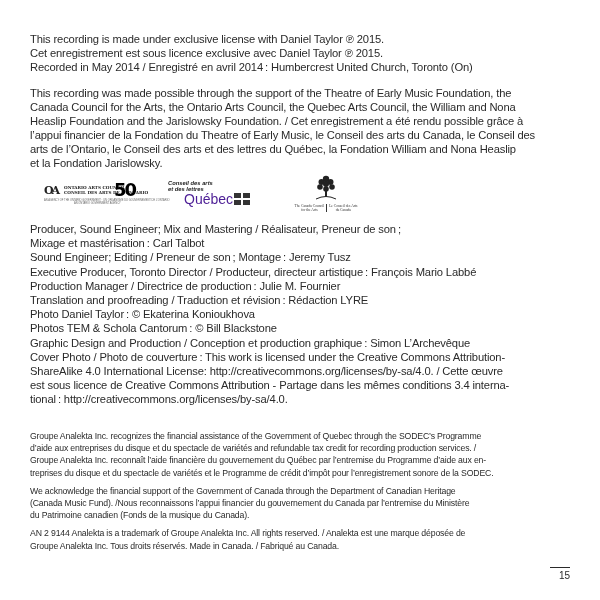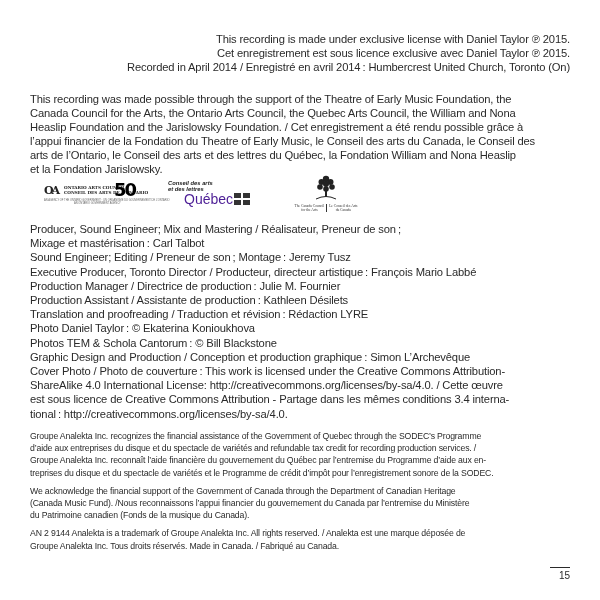--- a/index.html
+++ b/index.html
@@ -26,21 +26,21 @@
       line-height: 14px;
       letter-spacing: -0.15px;
       margin: 0;
     }
     .sm {
       font-size: 8.7px;
       line-height: 12.2px;
       letter-spacing: -0.15px;
       margin: 0;
     }
-    .block1 { margin-bottom: 18px; text-align: right; }
+    .block1 { margin-bottom: 12px; }
     .block2 { margin-bottom: 0; }
     .line { display: block; white-space: nowrap; }
 
     .logos {
       position: absolute;
       left: 30px;
       top: 174px;
       width: 540px;
       height: 46px;
     }
@@ -122,21 +122,21 @@
       font-size: 10px; line-height: 12px; color: #2a2a2a;
     }
   </style>
 </head>
 <body>
 
 <div class="page">
   <div class="lg block1">
     <span class="line">This recording is made under exclusive license with Daniel Taylor ℗ 2015.</span>
     <span class="line">Cet enregistrement est sous licence exclusive avec Daniel Taylor ℗ 2015.</span>
-    <span class="line">Recorded in April 2014 / Enregistré en avril 2014 : Humbercrest United Church, Toronto (On)</span>
+    <span class="line">Recorded in May 2014 / Enregistré en avril 2014 : Humbercrest United Church, Toronto (On)</span>
   </div>
   <div class="lg block2">
     <span class="line">This recording was made possible through the support of the Theatre of Early Music Foundation, the</span>
     <span class="line">Canada Council for the Arts, the Ontario Arts Council, the Quebec Arts Council, the William and Nona</span>
     <span class="line">Heaslip Foundation and the Jarislowsky Foundation. / Cet enregistrement a été rendu possible grâce à</span>
     <span class="line">l’appui financier de la Fondation du Theatre of Early Music, le Conseil des arts du Canada, le Conseil des</span>
     <span class="line">arts de l’Ontario, le Conseil des arts et des lettres du Québec, la Fondation William and Nona Heaslip</span>
     <span class="line">et la Fondation Jarislowsky.</span>
   </div>
 </div>
@@ -194,21 +194,20 @@
   </div>
 </div>
 
 <div class="credits">
   <div class="lg">
     <span class="line">Producer, Sound Engineer; Mix and Mastering / Réalisateur, Preneur de son ;</span>
     <span class="line">Mixage et mastérisation : Carl Talbot</span>
     <span class="line">Sound Engineer; Editing / Preneur de son ; Montage : Jeremy Tusz</span>
     <span class="line">Executive Producer, Toronto Director / Producteur, directeur artistique : François Mario Labbé</span>
     <span class="line">Production Manager / Directrice de production : Julie M. Fournier</span>
-    <span class="line">Production Assistant / Assistante de production : Kathleen Désilets</span>
     <span class="line">Translation and proofreading / Traduction et révision : Rédaction LYRE</span>
     <span class="line">Photo Daniel Taylor : © Ekaterina Konioukhova</span>
     <span class="line">Photos TEM &amp; Schola Cantorum : © Bill Blackstone</span>
     <span class="line">Graphic Design and Production / Conception et production graphique : Simon L’Archevêque</span>
     <span class="line">Cover Photo / Photo de couverture : This work is licensed under the Creative Commons Attribution-</span>
     <span class="line">ShareAlike 4.0 International License: http://creativecommons.org/licenses/by-sa/4.0. / Cette œuvre</span>
     <span class="line">est sous licence de Creative Commons Attribution - Partage dans les mêmes conditions 3.4 interna-</span>
     <span class="line">tional : http://creativecommons.org/licenses/by-sa/4.0.</span>
   </div>
 </div>

